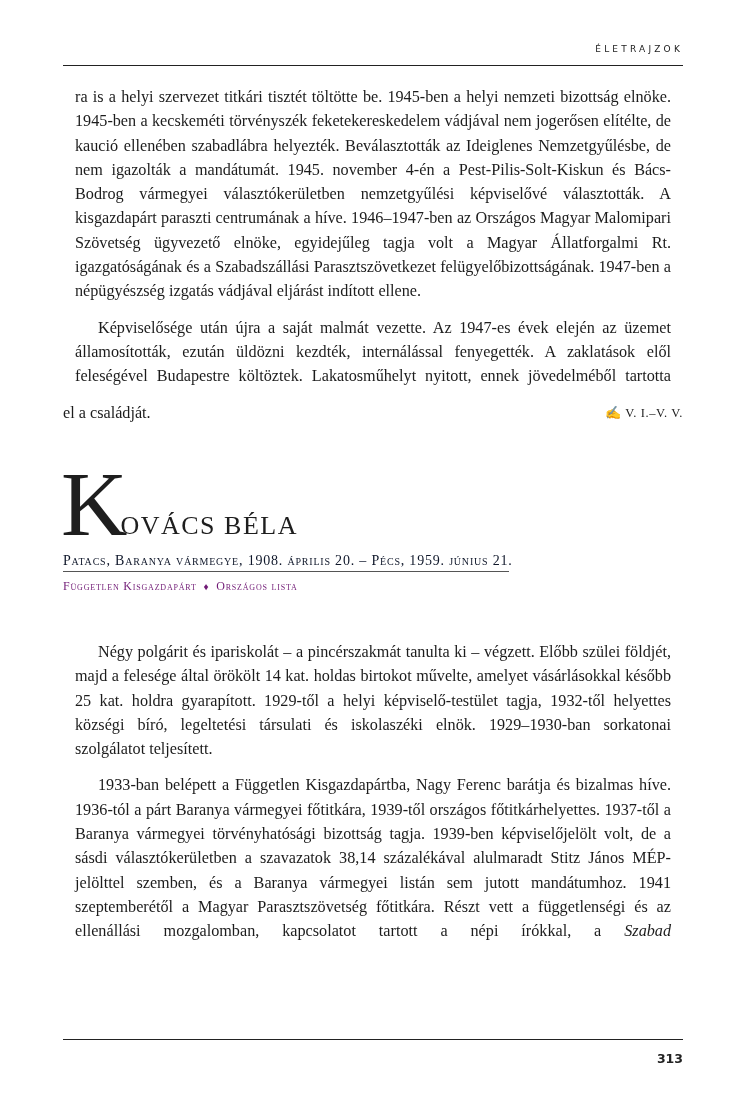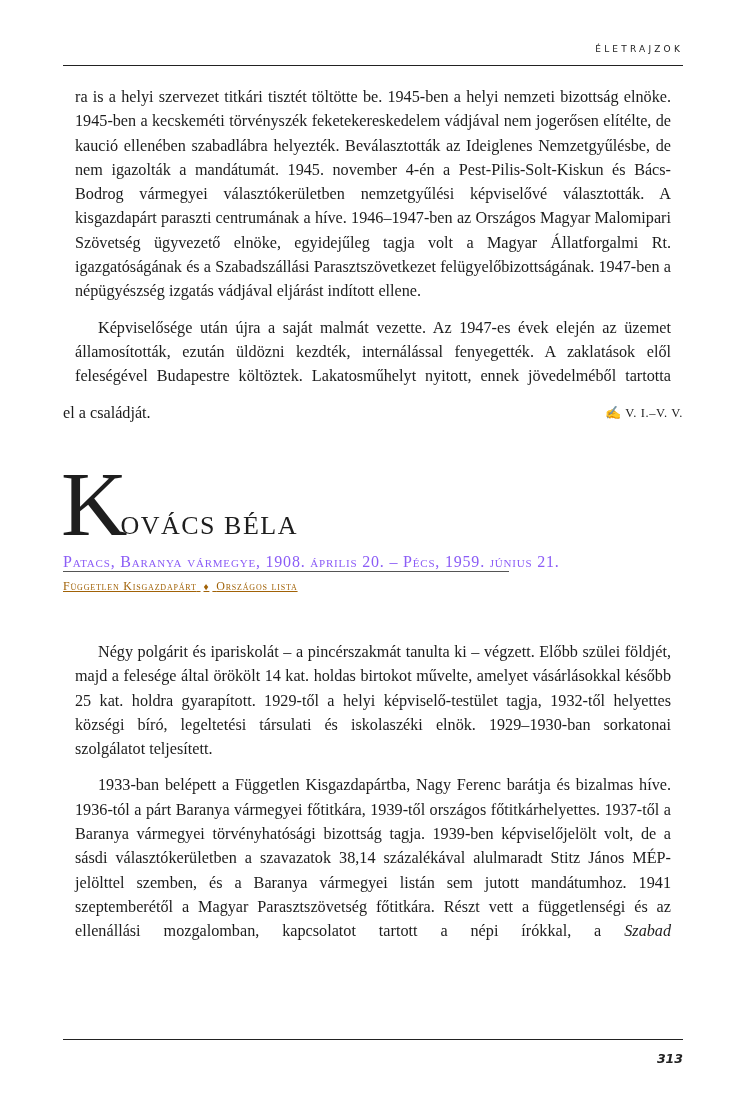--- a/index.html
+++ b/index.html
@@ -88,41 +88,40 @@
       letter-spacing: 1.5px;
       line-height: 26px;
       margin-bottom: 1px;
       margin-left: -3px;
       text-align: center;
     }
     .birth-line {
       position: absolute;
       left: 0;
       top: 553px;
-      font-size: 16px;
+      font-size: 14px;
       letter-spacing: 0.8px;
       font-variant: small-caps;
-      color: #8b5cf6;
+      color: #0f172a;
     }
     .title-rule {
       position: absolute;
       left: 0;
       top: 571px;
       width: 446px;
       border-top: 1px solid #555;
     }
     .party-line {
       position: absolute;
       left: 0;
       top: 579px;
       font-size: 12px;
       letter-spacing: 0.8px;
       font-variant: small-caps;
-      color: #a16207;
-      text-decoration: underline;
+      color: #701a75;
     }
     .diamond {
       font-size: 10px;
       margin: 0 3px;
     }
     .foot-rule {
       position: absolute;
       left: 0;
       right: 0;
       top: 1039px;
@@ -138,21 +137,20 @@
       color: #222;
     }
     .page-number {
       position: absolute;
       right: 0;
       top: 1051px;
       font-family: "DejaVu Sans", "Liberation Sans", sans-serif;
       font-size: 12.5px;
       font-weight: bold;
       color: #222;
-      font-style: italic;
     }
     em { font-style: italic; }
   </style>
 </head>
 <body>
 
 <div class="page">
 
   <div class="running-head">ÉLETRAJZOK</div>
   <div class="head-rule"></div>

